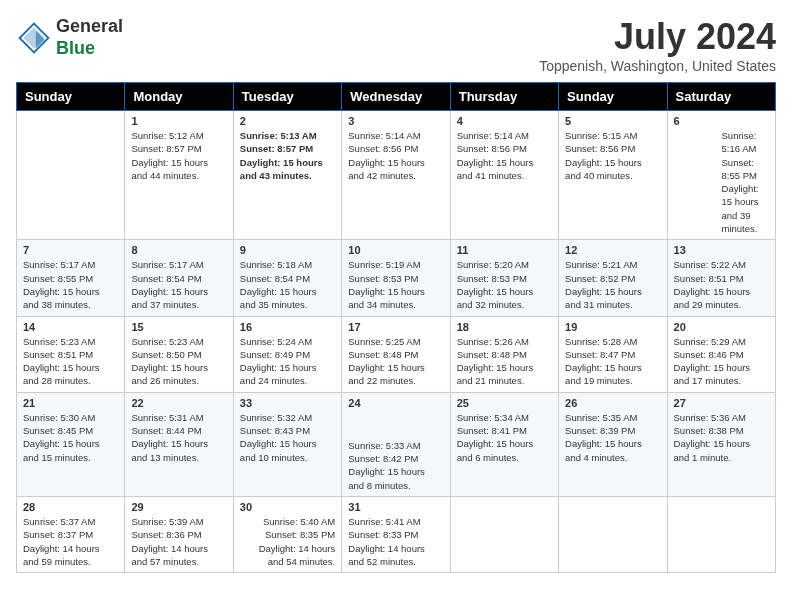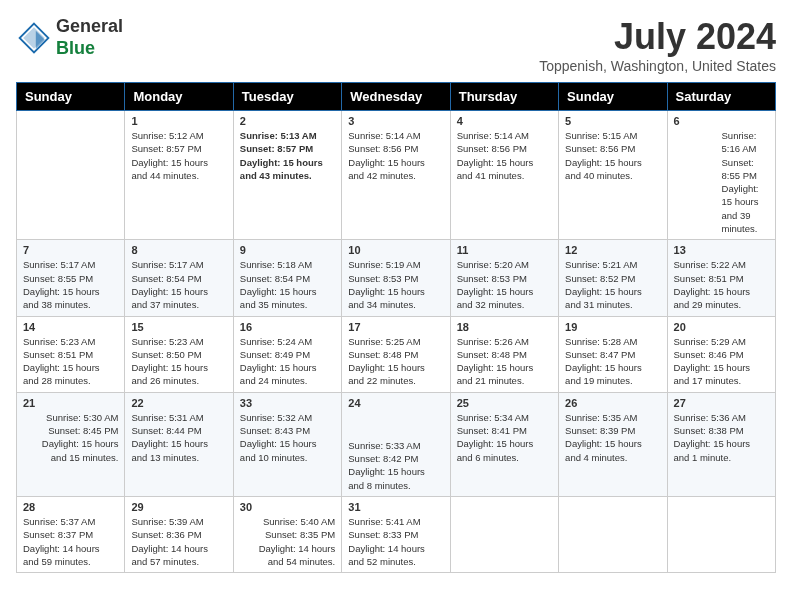--- a/index.html
+++ b/index.html
@@ -263,21 +263,21 @@
           <span class="day-number">20</span>
           <div class="cell-content" style="white-space: pre-line;">Sunrise: 5:29 AM
 Sunset: 8:46 PM
 Daylight: 15 hours
 and 17 minutes.</div>
         </td>
       </tr>
       <tr>
         <td>
           <span class="day-number">21</span>
-          <div class="cell-content" style="white-space: pre-line; text-align: right;">Sunrise: 5:30 AM
+          <div class="cell-content" style="white-space: pre-line;">Sunrise: 5:30 AM
 Sunset: 8:45 PM
 Daylight: 15 hours
 and 15 minutes.</div>
         </td>
         <td>
           <span class="day-number">22</span>
           <div class="cell-content" style="white-space: pre-line;">Sunrise: 5:31 AM
 Sunset: 8:44 PM
 Daylight: 15 hours
 and 13 minutes.</div>

